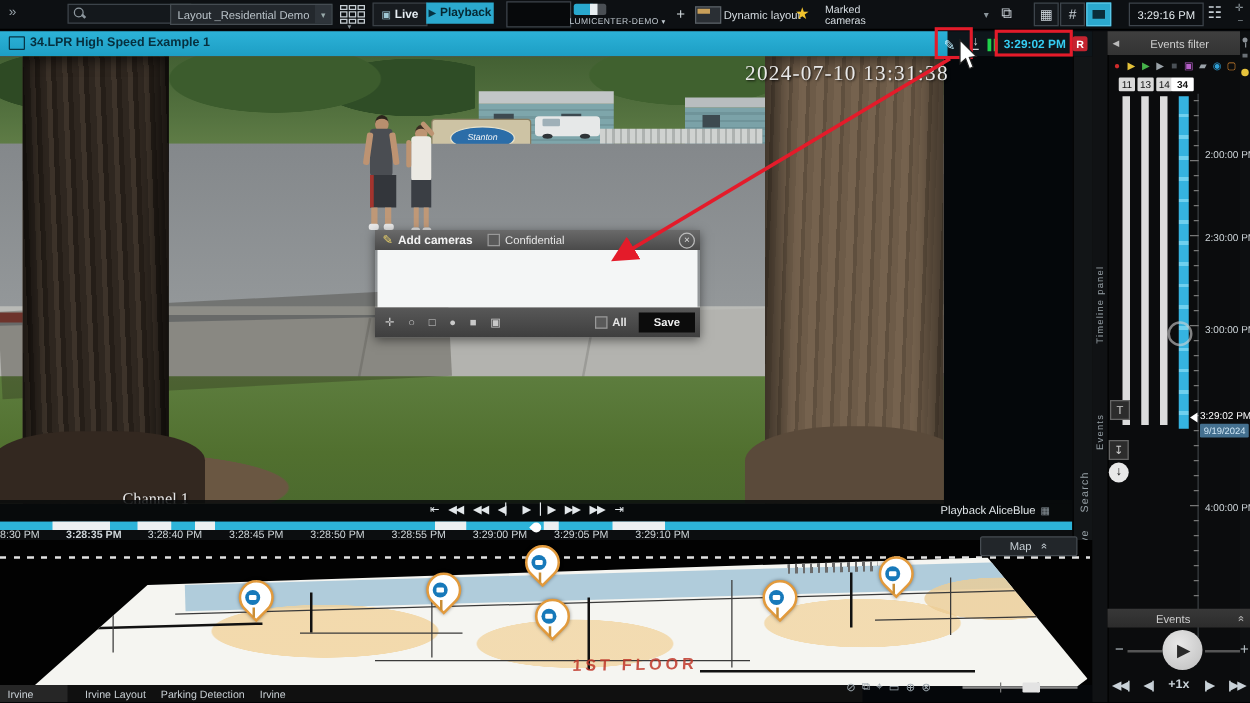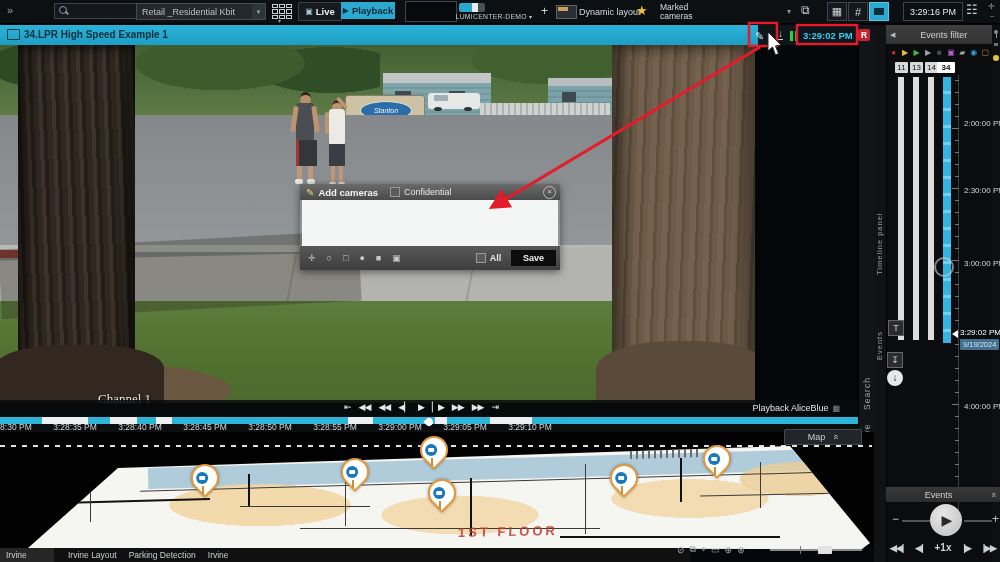--- a/index.html
+++ b/index.html
@@ -30,21 +30,21 @@
 </head>
 <body>
 <div id="app">
 
 <div class="abs" id="topbar" style="left:0;top:0;width:1000px;height:23px;background:#0d1013;border-bottom:1px solid #000;">
   <div class="abs" style="left:7px;top:4px;color:#9aa4ab;font-size:11px;">»</div>
   <input class="searchbox" type="text" style="">
   <div class="abs" style="left:59px;top:6px;width:6px;height:6px;border:1.5px solid #8d979e;border-radius:50%;"></div>
   <div class="abs" style="left:65px;top:12px;width:4px;height:1.5px;background:#8d979e;transform:rotate(45deg);"></div>
   <div class="abs" style="left:136px;top:3px;width:128px;height:15px;background:#23282d;border:1px solid #454c52;display:flex;align-items:center;">
-    <span style="padding-left:5px;font-size:9px;color:#b9c2c8;white-space:nowrap;overflow:hidden;">Retail _Residential Kbit</span>
+    <span style="padding-left:5px;font-size:9px;color:#b9c2c8;white-space:nowrap;overflow:hidden;">Layout _Residential Demo</span>
     <span style="margin-left:auto;width:13px;height:100%;background:#2e343a;color:#9aa;display:flex;align-items:center;justify-content:center;font-size:7px;">▾</span>
   </div>
   <div class="abs" style="left:272px;top:4px;width:20px;height:15px;display:grid;grid-template-columns:repeat(3,1fr);gap:1px;">
     <i style="border:1px solid #c6ced4"></i>
         <i style="border:1px solid #c6ced4"></i>
         <i style="border:1px solid #c6ced4"></i>
     <i style="border:1px solid #c6ced4"></i>
         <i style="border:1px solid #c6ced4"></i>
         <i style="border:1px solid #c6ced4"></i>
     <i style="border:1px solid #c6ced4"></i>
@@ -172,20 +172,21 @@
       <i class="abs" style="left:7px;top:84px;width:7px;height:4px;background:#dcdcdc;border-radius:2px;"></i>
       <i class="abs" style="left:16px;top:84px;width:7px;height:4px;background:#dcdcdc;border-radius:2px;"></i>
     </div>
 
     <div class="abs" style="left:18px;top:0;width:117px;height:358px;background:repeating-linear-gradient(88deg,#2f2720 0 5px,#3d332a 5px 9px,#251e18 9px 13px);box-shadow:inset -10px 0 14px rgba(0,0,0,.6),inset 10px 0 14px rgba(0,0,0,.5);"></div>
     <div class="abs" style="left:-6px;top:300px;width:170px;height:58px;background:#332820;border-radius:40% 40% 0 0;"></div>
     <div class="abs" style="left:612px;top:0;width:143px;height:358px;background:repeating-linear-gradient(92deg,#75624e 0 6px,#5f4f3e 6px 9px,#6d5b48 9px 14px);box-shadow:inset 12px 0 16px rgba(0,0,0,.45),inset -12px 0 16px rgba(0,0,0,.4);"></div>
     <div class="abs" style="left:596px;top:296px;width:175px;height:62px;background:#5a4a3a;border-radius:45% 45% 0 0;"></div>
   </div>
 
+  <div class="abs" style="left:596px;top:4px;font-family:'Liberation Serif',serif;font-size:17px;color:#e9e9e9;text-shadow:1px 1px 2px rgba(0,0,0,.8);letter-spacing:1px;z-index:2;">2024-07-10 13:31:38</div>
 
   <div class="abs" style="left:98px;top:346px;font-family:'Liberation Serif',serif;font-size:13px;color:#e6e6e6;text-shadow:1px 1px 2px rgba(0,0,0,.8);z-index:4;">Channel 1</div>
 
 </div>
 
 <div class="abs" id="comment-dialog" style="left:300px;top:184px;width:260px;height:86px;z-index:10;box-shadow:0 2px 8px rgba(0,0,0,.5);">
   <div class="abs" style="left:0;top:0;width:260px;height:16px;background:linear-gradient(180deg,#6a6a6a,#4a4a4a);display:flex;align-items:center;">
     <span style="color:#e8d06a;font-size:10px;margin:0 4px 0 6px;">✎</span>
     <span style="color:#f2f2f2;font-size:9.5px;font-weight:bold;">Add cameras</span>
     <span style="width:8px;height:8px;border:1px solid #999;background:#5a5a5a;margin:0 4px 0 12px;"></span>
@@ -230,21 +231,21 @@
   <div id="tl-band" style="position:absolute;left:0;top:0;width:858px;height:7px;background:#2db4d9;">
         <i class="gapseg" style="left: 42px; width: 46px;"></i>
         <i class="gapseg" style="left: 110px; width: 27px;"></i>
         <i class="gapseg" style="left: 156px; width: 16px;"></i>
         <i class="gapseg" style="left: 348px; width: 25px;"></i>
         <i class="gapseg" style="left: 435px; width: 12px;"></i>
         <i class="gapseg" style="left: 490px; width: 42px;"></i>
       </div>
   <div id="tl-labels" style="position:absolute;left:0;top:5px;width:858px;height:10px;">
         <span class="tl-label" style="left: 10px;">3:28:30 PM</span>
-        <span class="tl-label" style="left: 75px;">3:28:35 PM</span>
+        <span class="tl-label" style="left: 75px; font-weight: bold;">3:28:35 PM</span>
         <span class="tl-label" style="left: 140px;">3:28:40 PM</span>
         <span class="tl-label" style="left: 205px;">3:28:45 PM</span>
         <span class="tl-label" style="left: 270px;">3:28:50 PM</span>
         <span class="tl-label" style="left: 335px;">3:28:55 PM</span>
         <span class="tl-label" style="left: 400px;">3:29:00 PM</span>
         <span class="tl-label" style="left: 465px;">3:29:05 PM</span>
         <span class="tl-label" style="left: 530px;">3:29:10 PM</span>
       </div>
   <div style="position:absolute;left:425px;top:1px;width:8px;height:8px;background:#fff;border-radius:50% 50% 50% 0;transform:rotate(45deg);z-index:2;"></div>
 </div>

